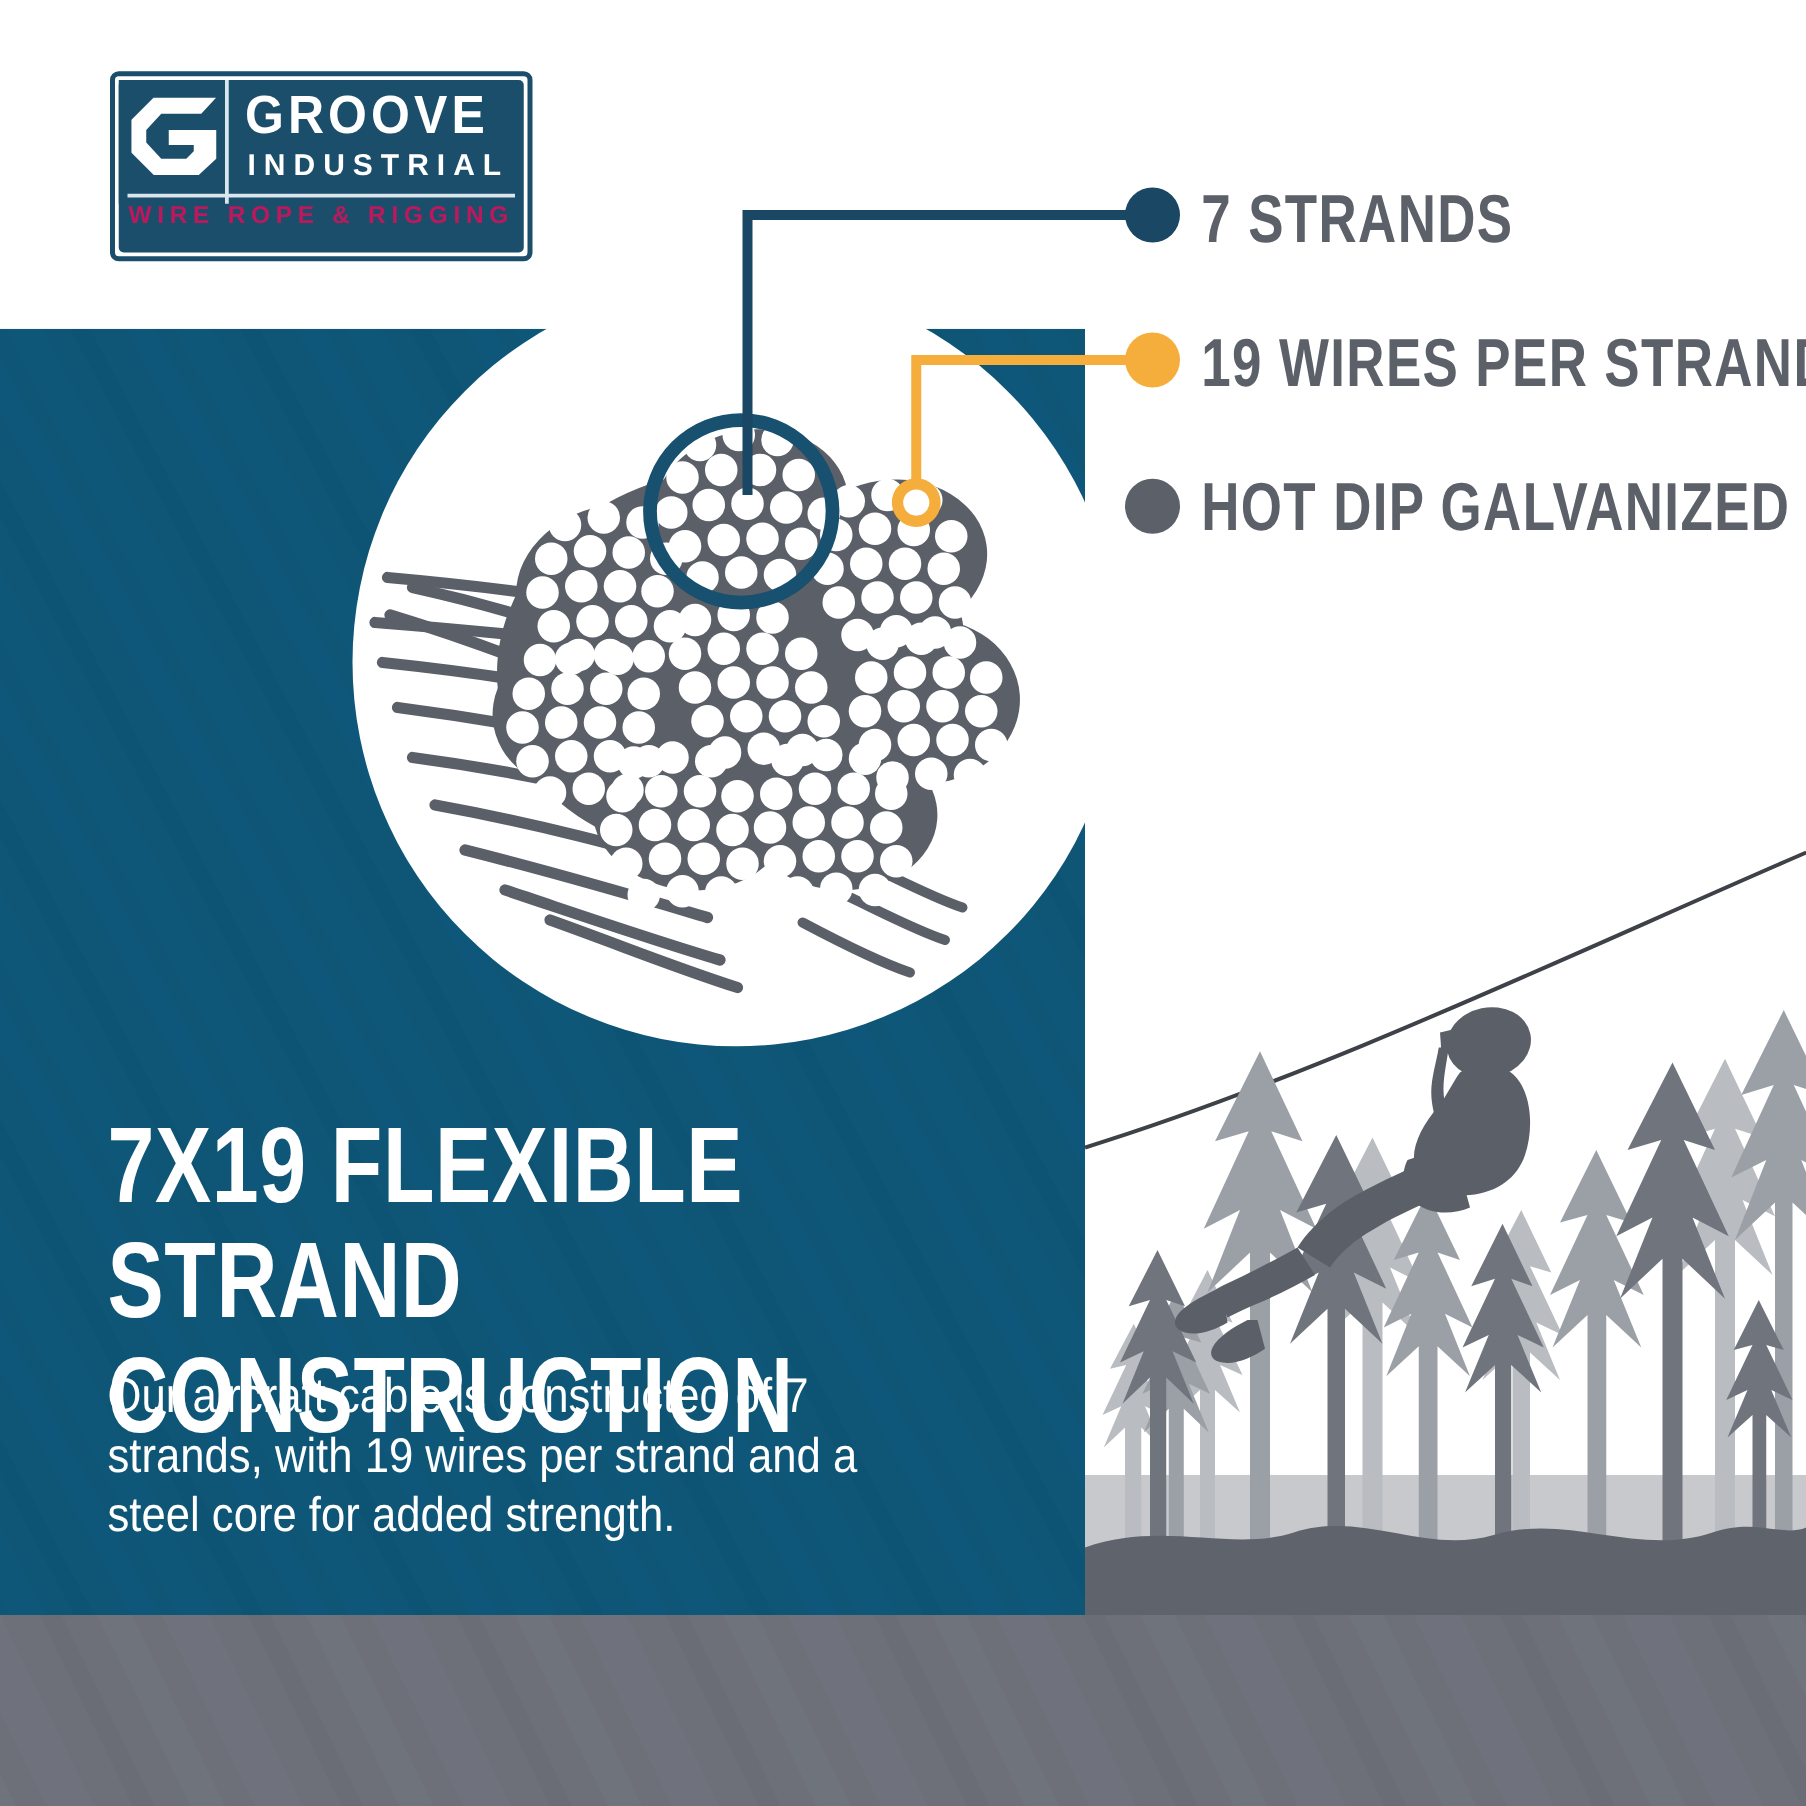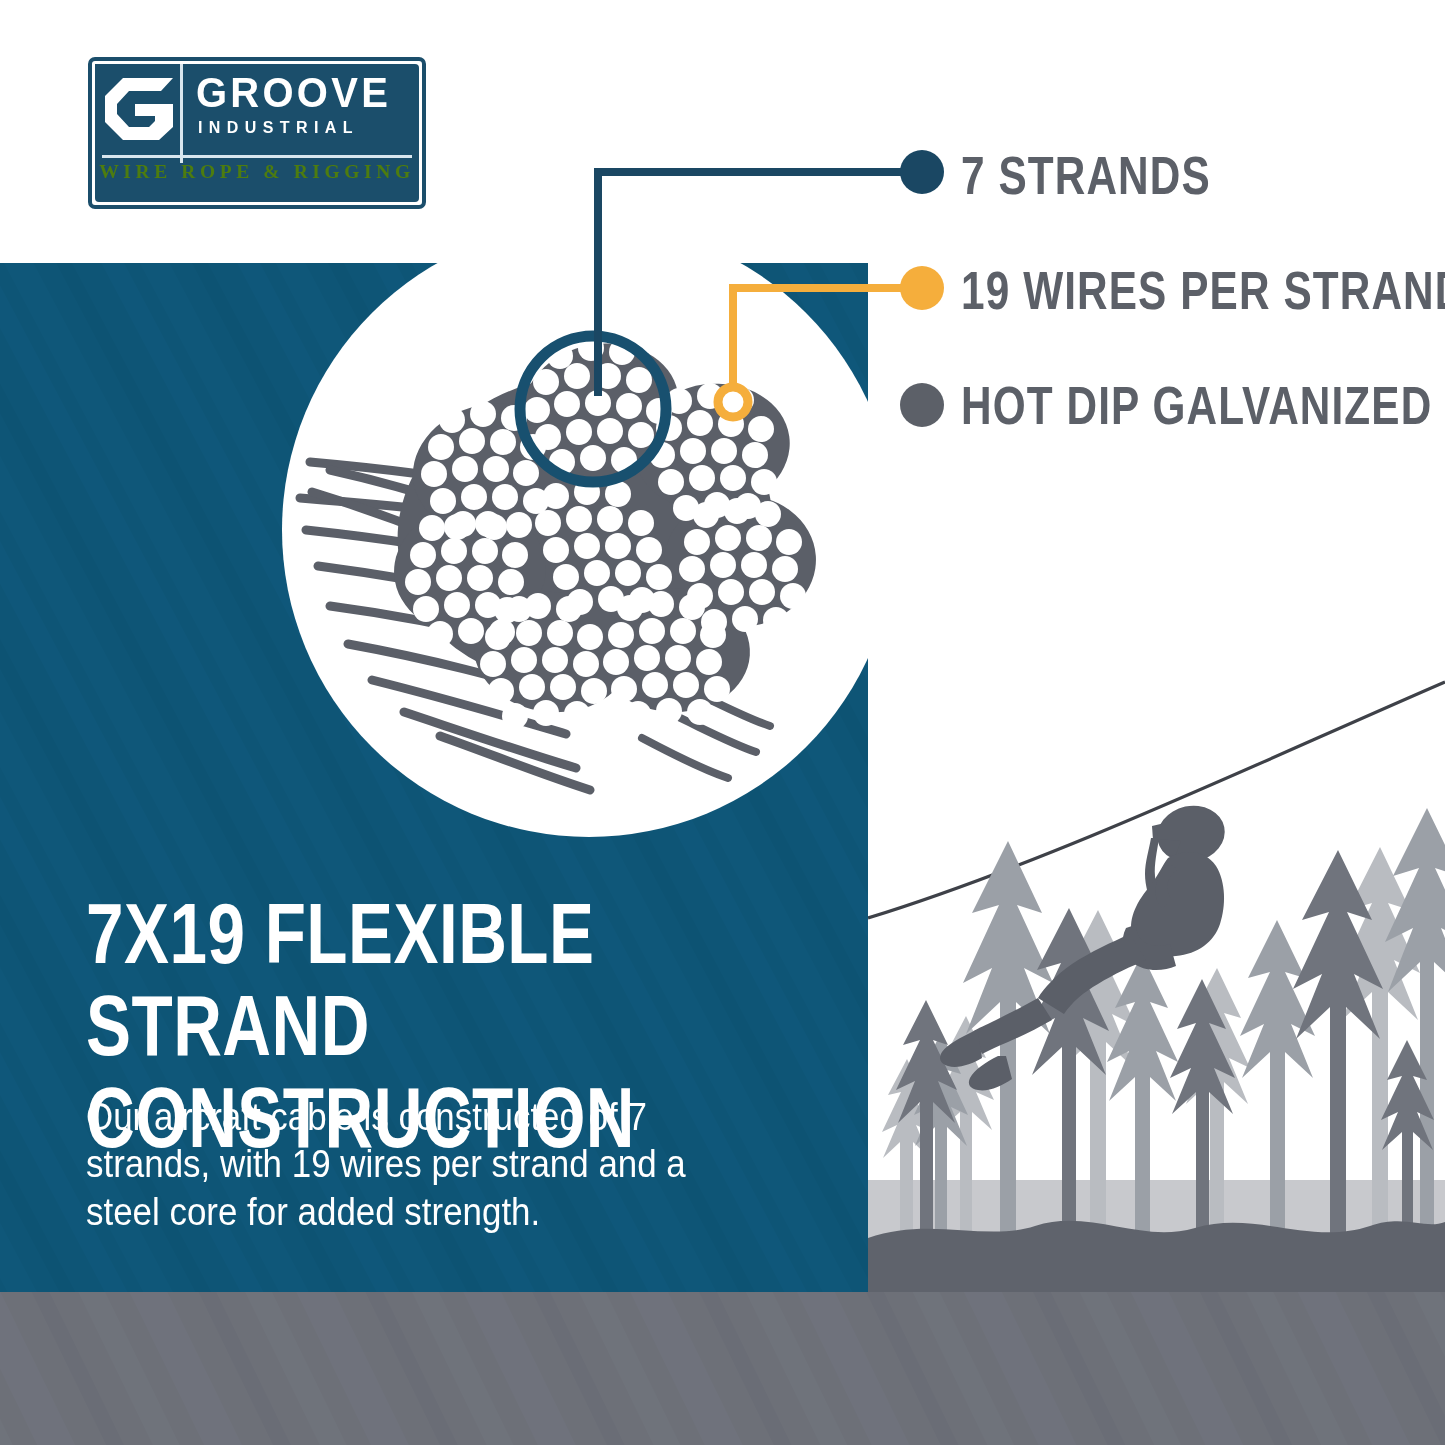--- a/index.html
+++ b/index.html
@@ -33,28 +33,28 @@
   .logo-word{
     position:absolute;left:108px;top:13px;right:10px;
     color:#ffffff;font-weight:bold;
     font-size:43px;line-height:45px;letter-spacing:3.5px;
     font-family:"Liberation Sans Narrow","Liberation Sans",sans-serif;
     transform:scaleX(0.93);transform-origin:left top;
   }
   .logo-sub{
     position:absolute;left:110px;top:62px;right:10px;
     color:#ffffff;font-weight:bold;
-    font-size:16px;letter-spacing:6.4px;
+    font-size:24px;letter-spacing:6.4px;
     font-family:"Liberation Sans Narrow","Liberation Sans",sans-serif;
   }
   .logo-tag{
     position:absolute;left:0;right:0;top:104px;
-    text-align:center;color:#4d7c0f;font-weight:bold;
+    text-align:center;color:#be185d;font-weight:bold;
     font-size:19.5px;letter-spacing:4.6px;
-    font-family:Liberation Serif, serif;
+    font-family:Liberation Sans, sans-serif;
   }
   .logo-g{position:absolute;left:10px;top:14px;width:72px;height:62px;}
 
   
   .callout-label{
     position:absolute;
     color:#5c6068;
     font-weight:bold;
     font-family:"Liberation Sans Narrow","Liberation Sans",sans-serif;
     font-size:46px;

